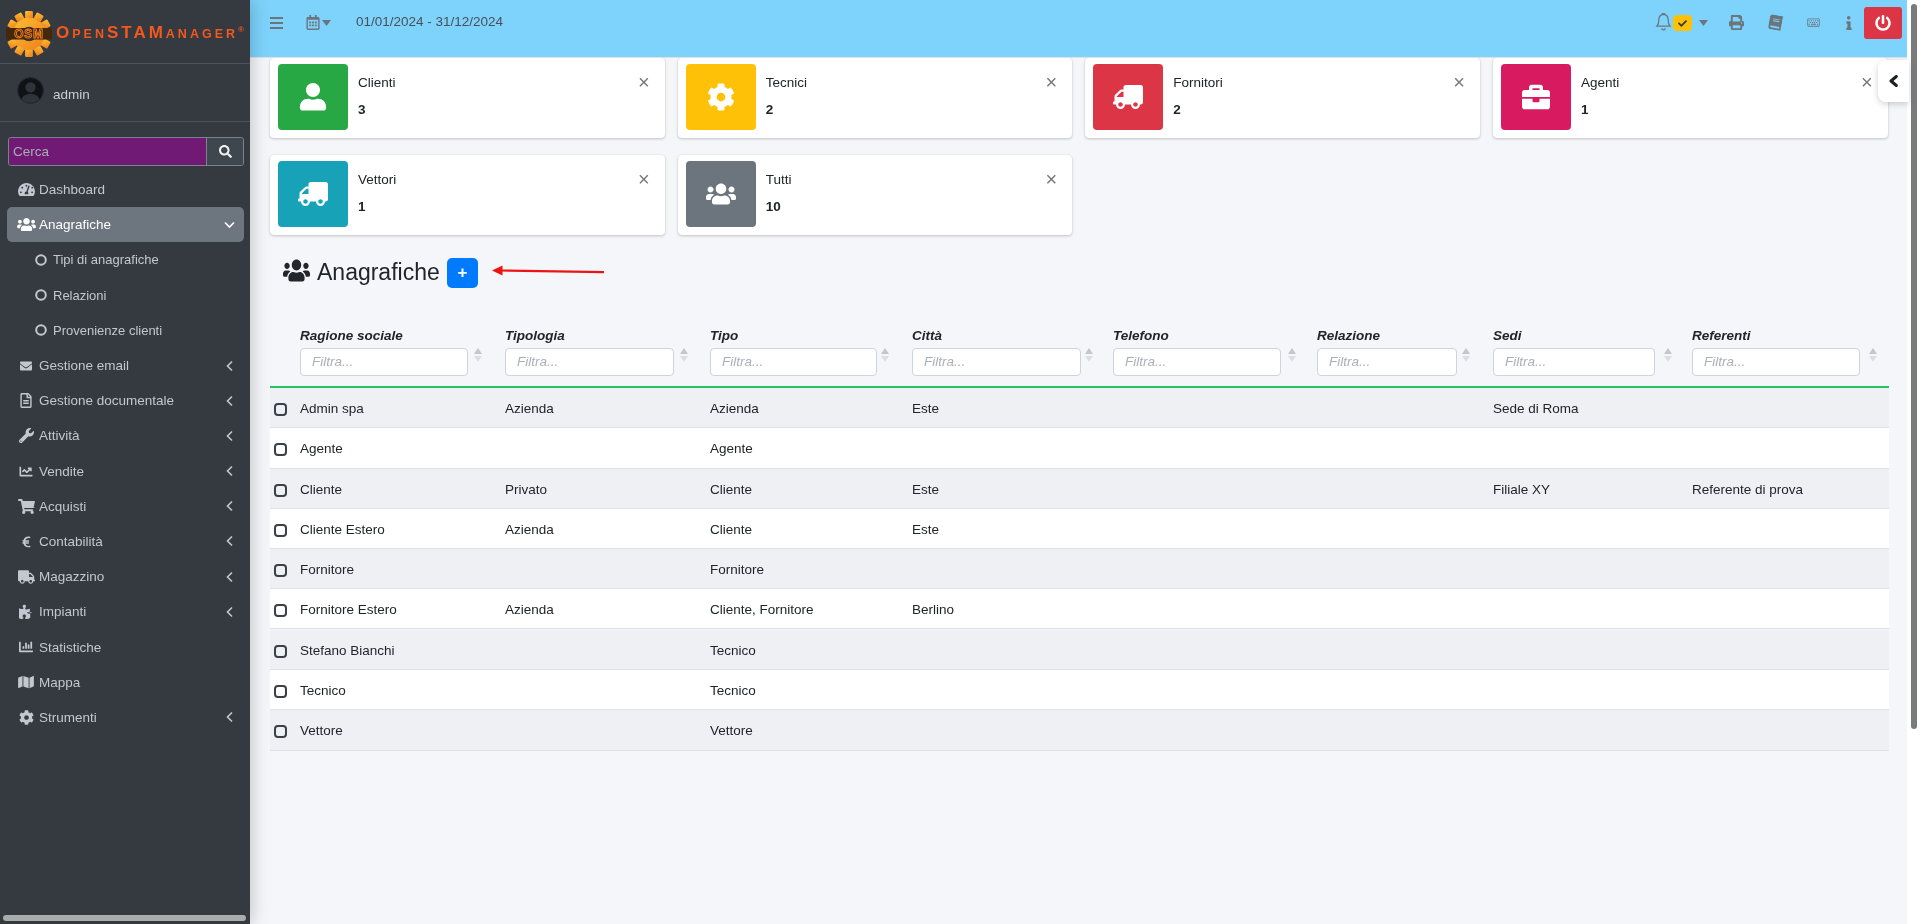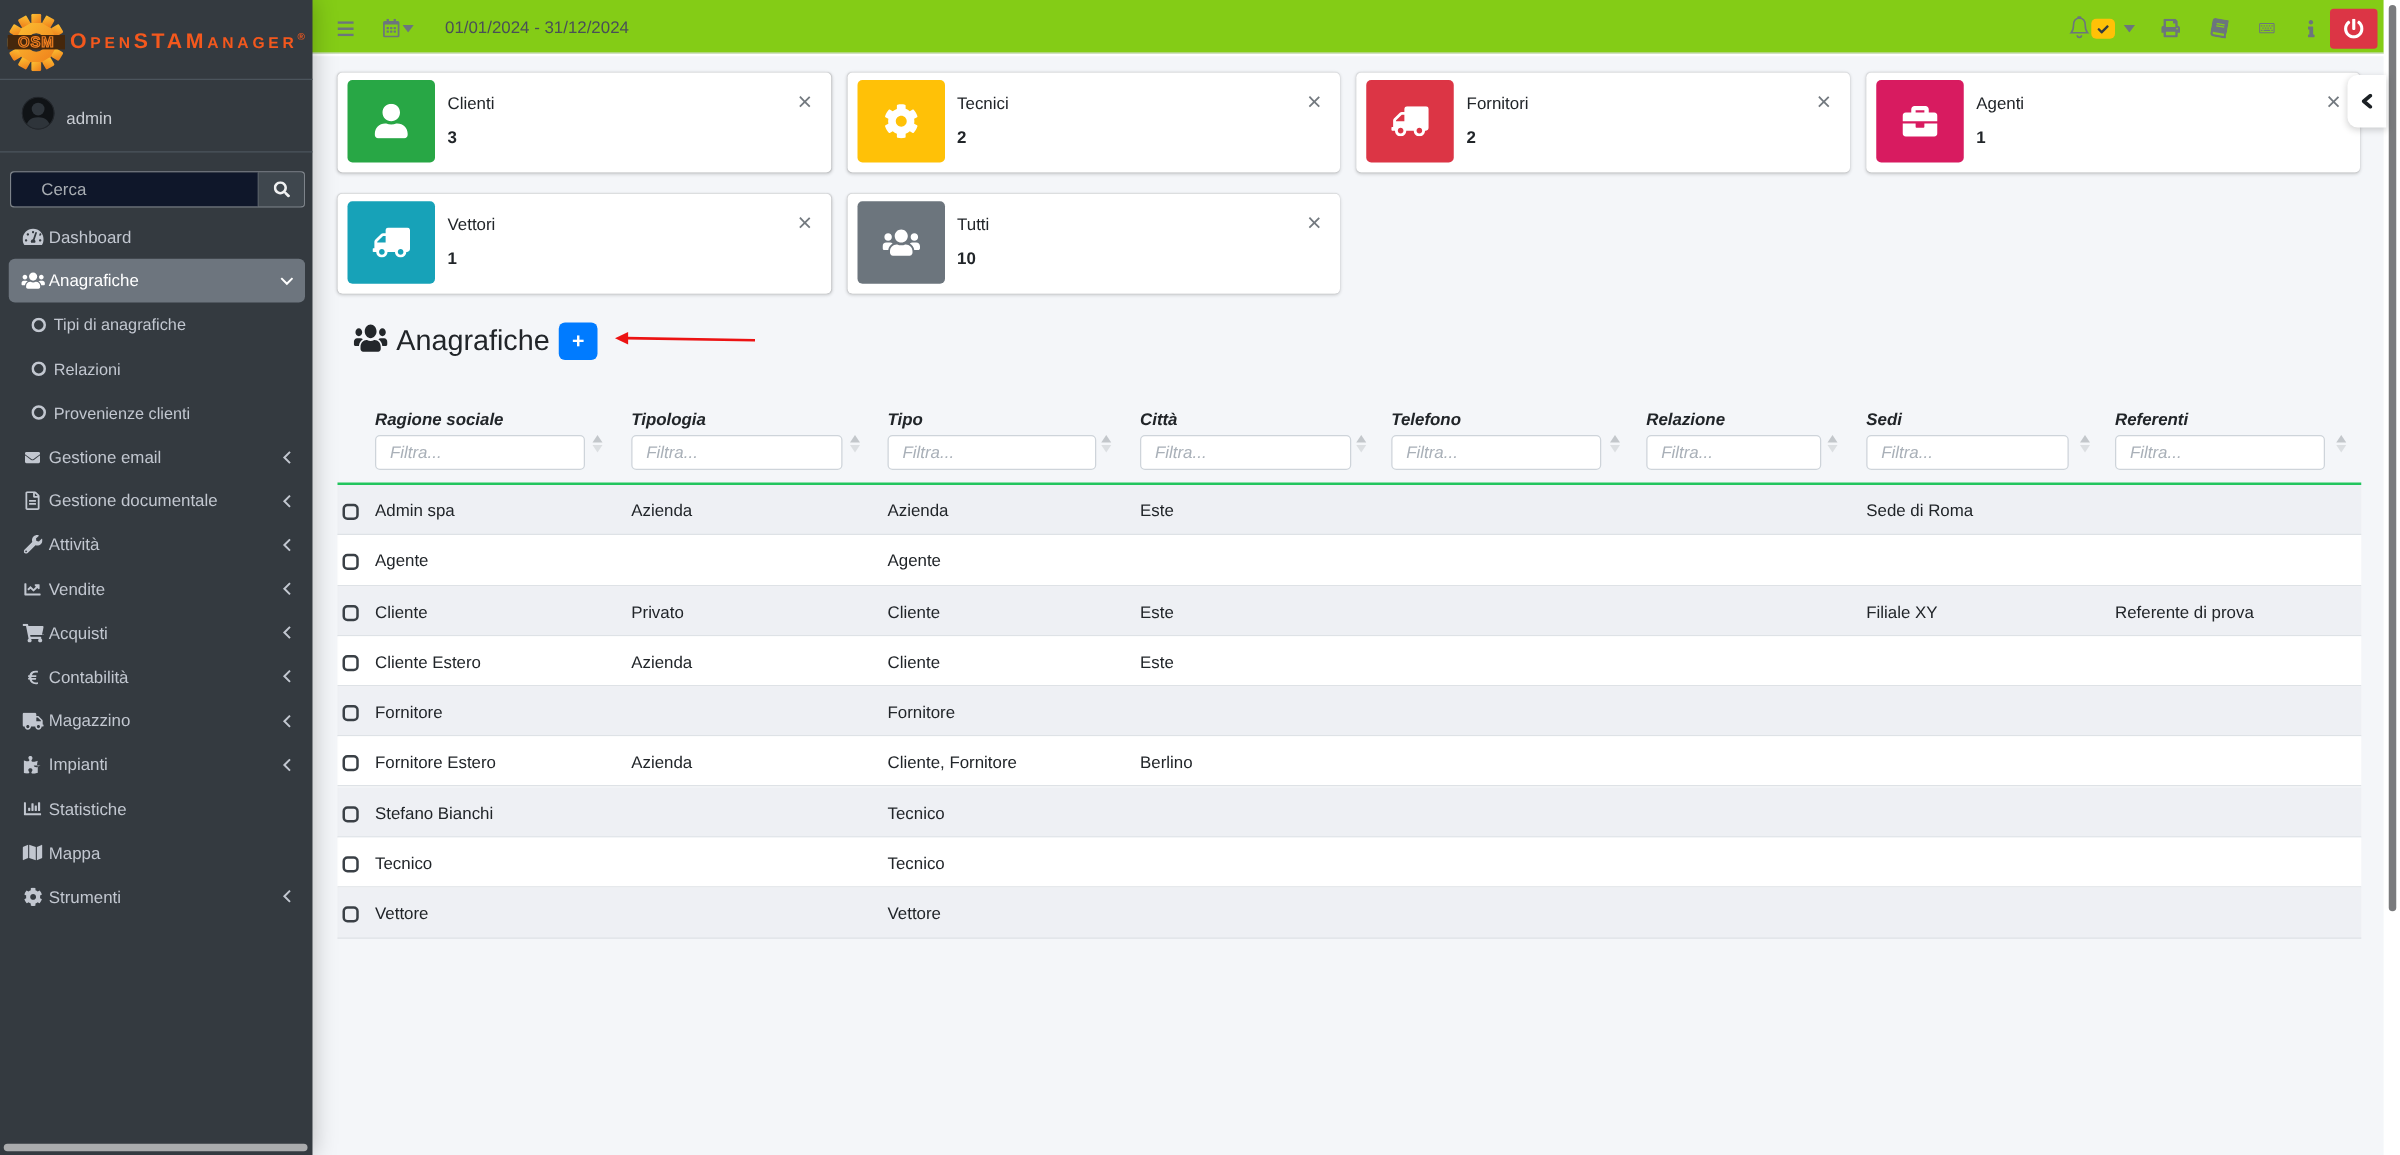--- a/index.html
+++ b/index.html
@@ -1,21 +1,21 @@
 <!DOCTYPE html>
 <html><head>
 <meta charset="utf-8">
 <style>
 * { margin:0; padding:0; box-sizing:border-box; }
 html,body { width:1920px; height:924px; overflow:hidden; background:#fff;
   font-family:"Liberation Sans", sans-serif; position:relative; }
 
 
-#navbar { position:absolute; left:0; top:0; width:1907px; height:43px;
-  background:#84cc16; border-bottom:1px solid #dee2e6; z-index:5; }
+#navbar { position:absolute; left:0; top:0; width:1907px; height:58px;
+  background:#7dd3fc; border-bottom:1px solid #dee2e6; z-index:5; }
 .nav-ico { position:absolute; color:#6c757d; }
 
 
 #content { position:absolute; left:250px; top:45px; width:1657px; height:879px;
   background:#f4f6f9; z-index:1; }
 #rightstrip { position:absolute; left:1907px; top:0; width:13px; height:924px; background:#fff; z-index:6; }
 #vscroll { position:absolute; left:1911px; top:4px; width:6px; height:725px;
   background:#7a7b7d; border-radius:3px; z-index:7; }
 
 
@@ -64,29 +64,29 @@
 
 
 #sidebar { position:absolute; left:0; top:0; width:250px; height:924px; background:#343a40;
   z-index:10; box-shadow:0 0 18px rgba(0,0,0,.25); color:#c2c7d0; }
 #brand { position:absolute; left:0; top:0; width:250px; height:64px; border-bottom:1px solid #4b545c; }
 #userpanel { position:absolute; left:0; top:64px; width:250px; height:58px; border-bottom:1px solid #4b545c; }
 #userpanel .uname { position:absolute; left:53px; top:23px; font-size:13.5px; color:#c9cdd3; }
 #search { position:absolute; left:8px; top:137px; width:236px; height:29px;
   border:1px solid #7d838a; border-radius:3px; display:flex; }
 #search .inp { width:198px; height:100%; color:#a9aeb3; font-size:13.5px; line-height:27px;
-  padding-left:24px; background:#0f172a; border-right:1px solid #7d838a; border-radius:3px 0 0 3px;}
+  padding-left:4px; background:#701a75; border-right:1px solid #7d838a; border-radius:3px 0 0 3px;}
 #search .btn { flex:1; background:#3f474e; display:flex; align-items:center; justify-content:center;
   border-radius:0 3px 3px 0; }
 #menu { position:absolute; left:0; top:172px; width:250px; }
 .mi { position:relative; height:35.2px; display:flex; align-items:center; padding-left:16px;
   font-size:13.5px; color:#c2c7d0; }
 .mi .ic { width:20px; height:20px; margin-right:3px; display:flex; align-items:center; justify-content:center; }
 .mi.active { background:#6d757e; border-radius:5px; margin:0 6.5px; padding-left:9.5px; color:#fff; }
-.mi.sub { padding-left:23px; font-size:13px; }
+.mi.sub { padding-left:33px; font-size:13px; }
 .mi.sub .ic { width:16px; margin-right:4px; }
 .chevL { position:absolute; right:17px; top:50%; transform:translateY(-50%); }
 #sbscroll { position:absolute; left:3px; top:915px; width:243px; height:6px;
   background:#aaabad; border-radius:3px; }
 svg { display:block; }
 </style>
 </head>
 <body>
 
 <div id="navbar">

